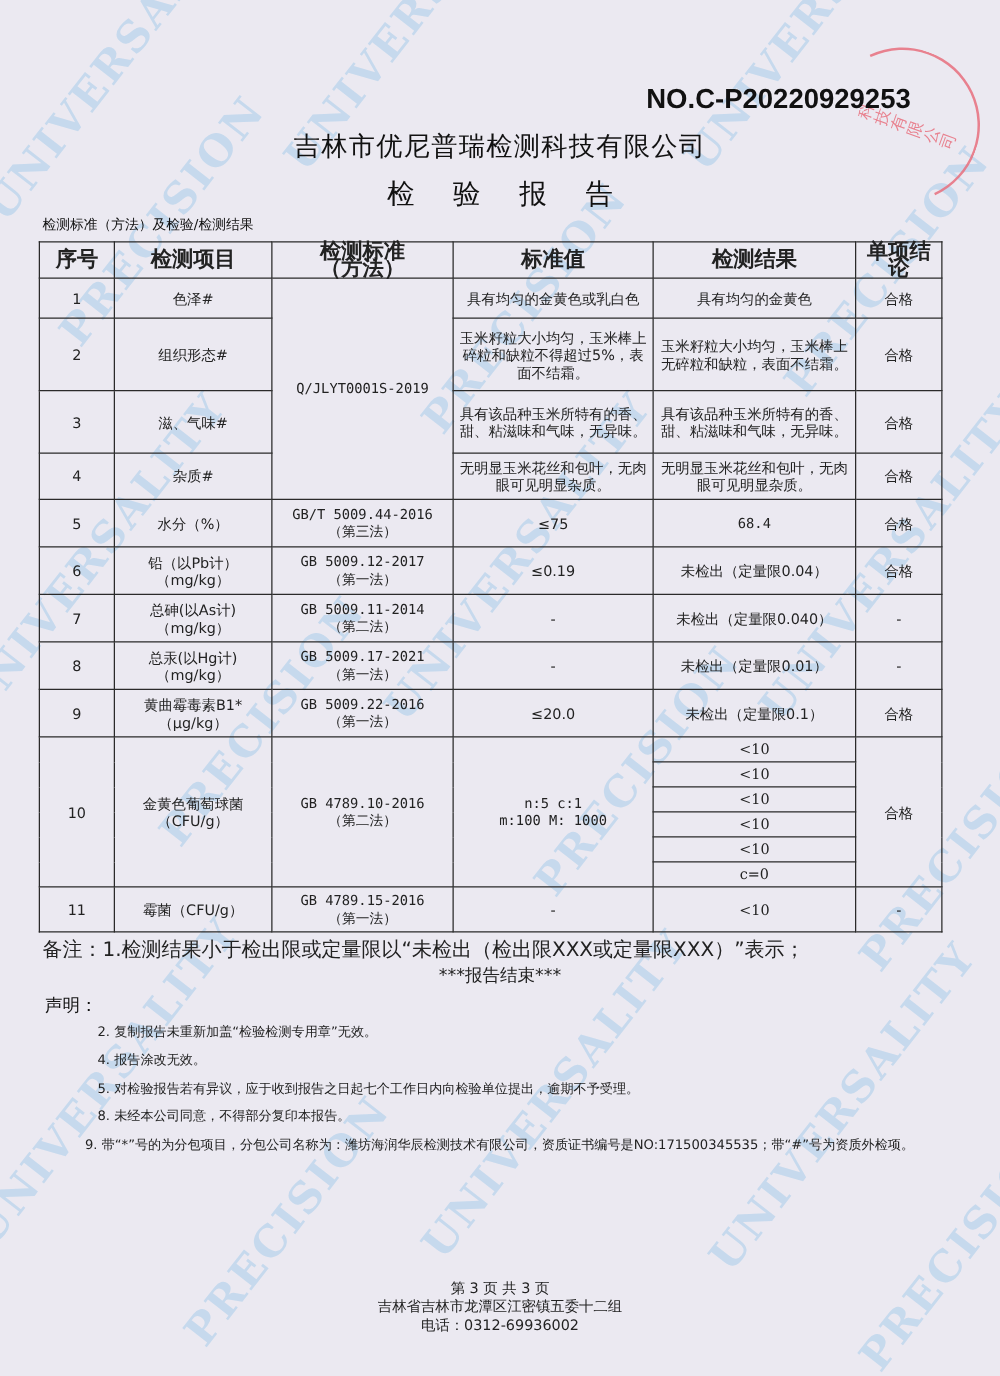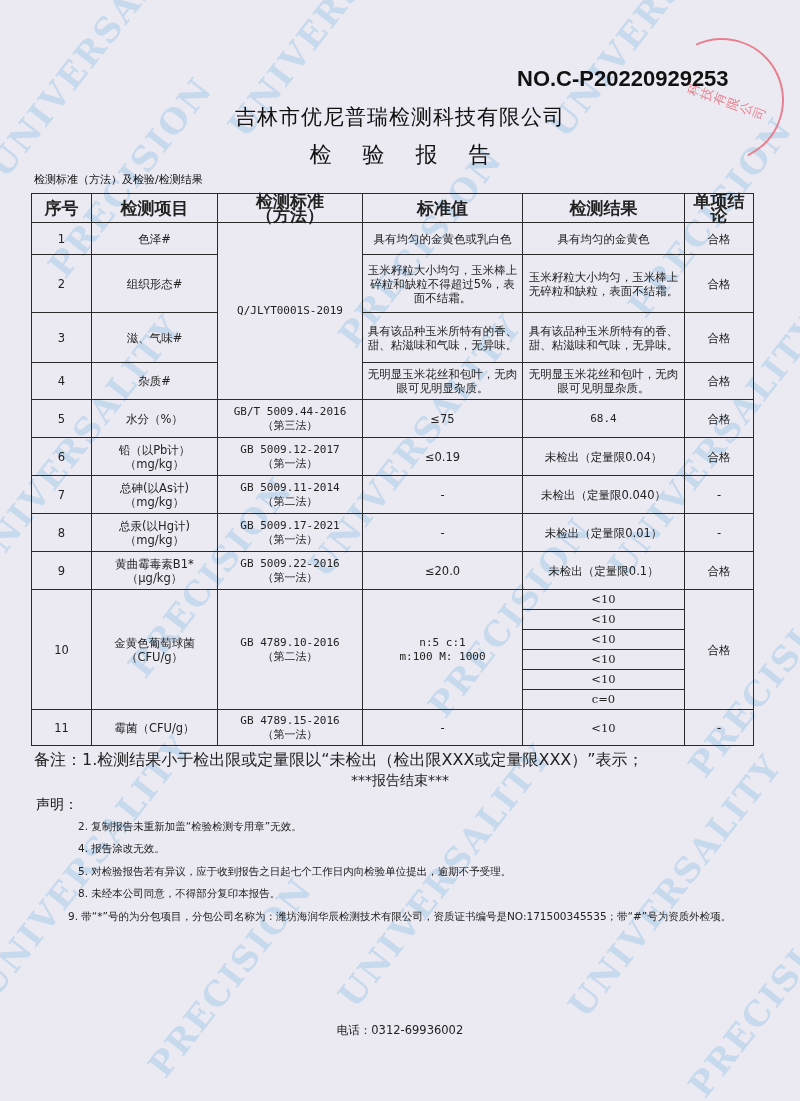--- a/index.html
+++ b/index.html
@@ -269,14 +269,16 @@
 <div class="decl-title">声明：</div>
 <div class="decl-list">
   <div class="decl-item">2. 复制报告未重新加盖“检验检测专用章”无效。</div>
   <div class="decl-item">4. 报告涂改无效。</div>
   <div class="decl-item">5. 对检验报告若有异议，应于收到报告之日起七个工作日内向检验单位提出，逾期不予受理。</div>
   <div class="decl-item">8. 未经本公司同意，不得部分复印本报告。</div>
   <div class="decl-item last">9. 带“*”号的为分包项目，分包公司名称为：潍坊海润华辰检测技术有限公司，资质证书编号是NO:171500345535；带“#”号为资质外检项。</div>
 </div>
 
 <div class="footer">
+  <div>第 3 页  共 3 页</div>
+  <div>吉林省吉林市龙潭区江密镇五委十二组</div>
   <div>电话：0312-69936002</div>
 </div>
 
 </body></html>

